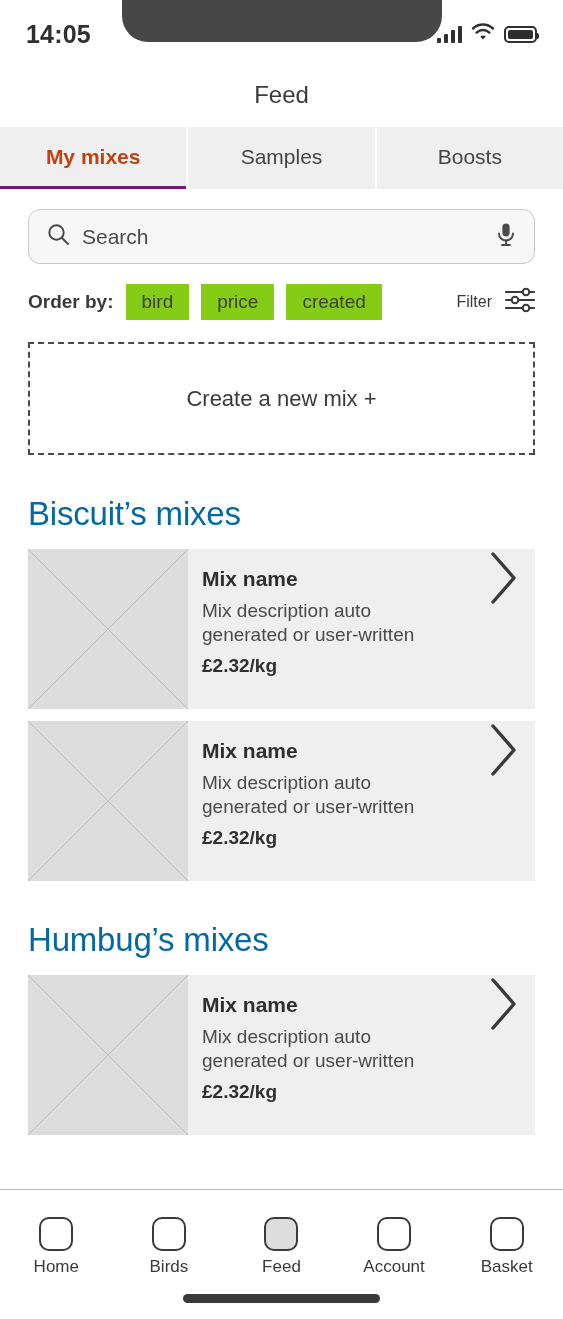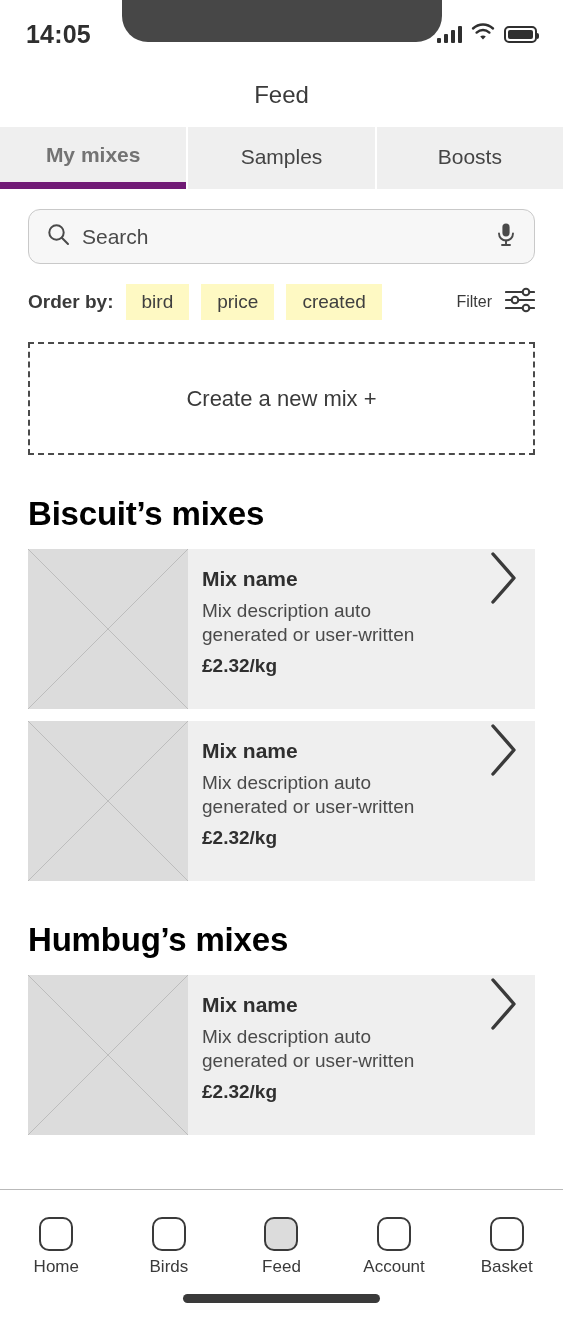--- a/index.html
+++ b/index.html
@@ -115,22 +115,22 @@
     display: flex;
     align-items: center;
     justify-content: center;
     font-size: 21px;
     color: #444;
     position: relative;
     border-bottom: 3px solid transparent;
   }
   .tab.active {
     font-weight: 700;
-    color: #737373;
-    border-bottom: 7px solid #701a75;
+    color: #c2410c;
+    border-bottom: 3px solid #701a75;
   }
 
   
   .content {
     flex: 1 1 auto;
     overflow: hidden;
     padding: 0 28px;
     background: #ffffff;
   }
 
@@ -159,21 +159,21 @@
     margin-top: 20px;
     gap: 12px;
   }
   .orderby-label {
     font-size: 19px;
     font-weight: 700;
     color: #3a3a3a;
     white-space: nowrap;
   }
   .chip {
-    background: #fef9c3;
+    background: #84cc16;
     font-size: 19px;
     color: #3f3f3f;
     padding: 7px 16px;
     white-space: nowrap;
   }
   .filter-wrap {
     margin-left: auto;
     display: flex;
     align-items: center;
     gap: 13px;
@@ -191,22 +191,22 @@
     display: flex;
     align-items: center;
     justify-content: center;
     font-size: 22px;
     color: #3a3a3a;
   }
 
   
   .section-title {
     font-size: 33px;
-    font-weight: 700;
-    color: #000000;
+    font-weight: 400;
+    color: #0369a1;
     margin-top: 40px;
     margin-bottom: 16px;
     letter-spacing: -0.2px;
   }
 
   .mix-card {
     display: flex;
     background: #efefef;
     height: 160px;
     margin-bottom: 12px;

